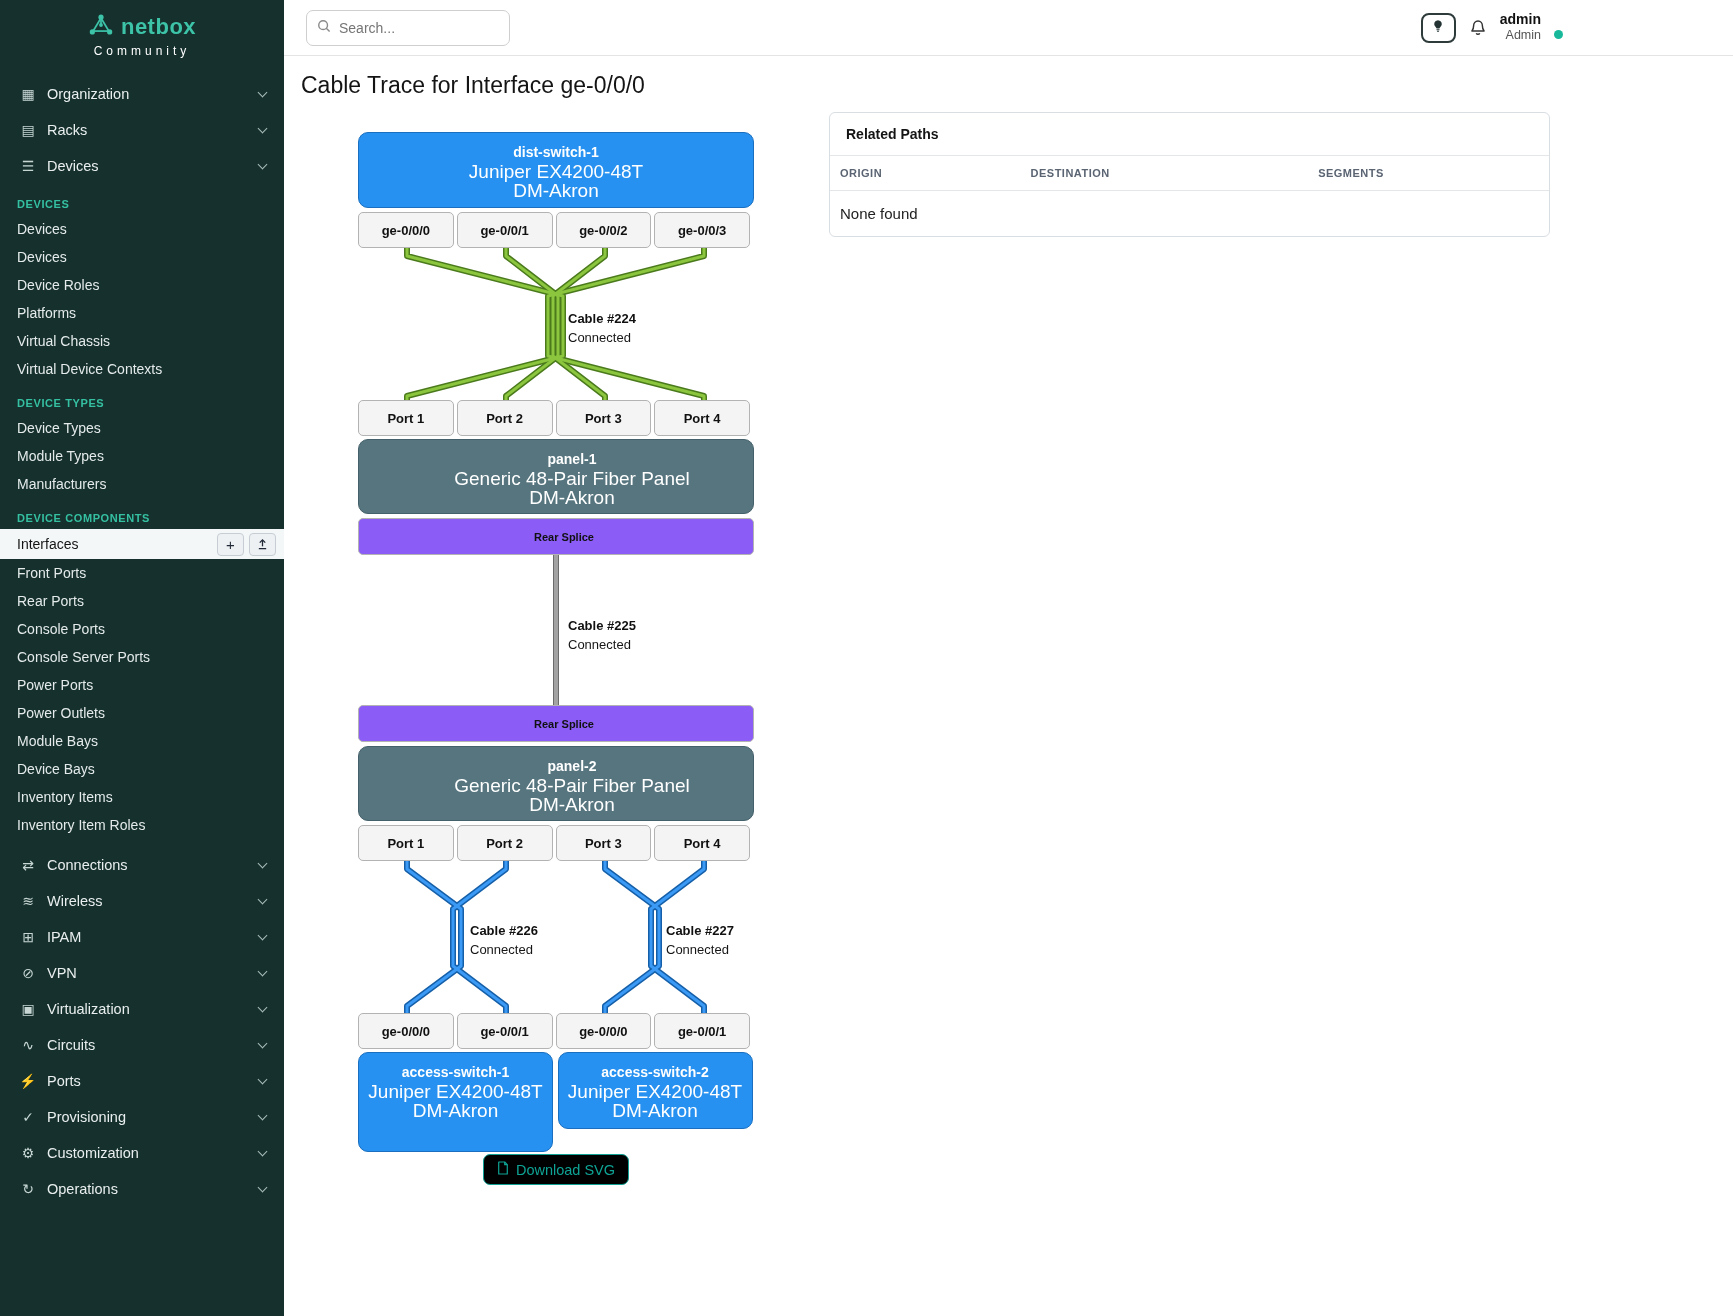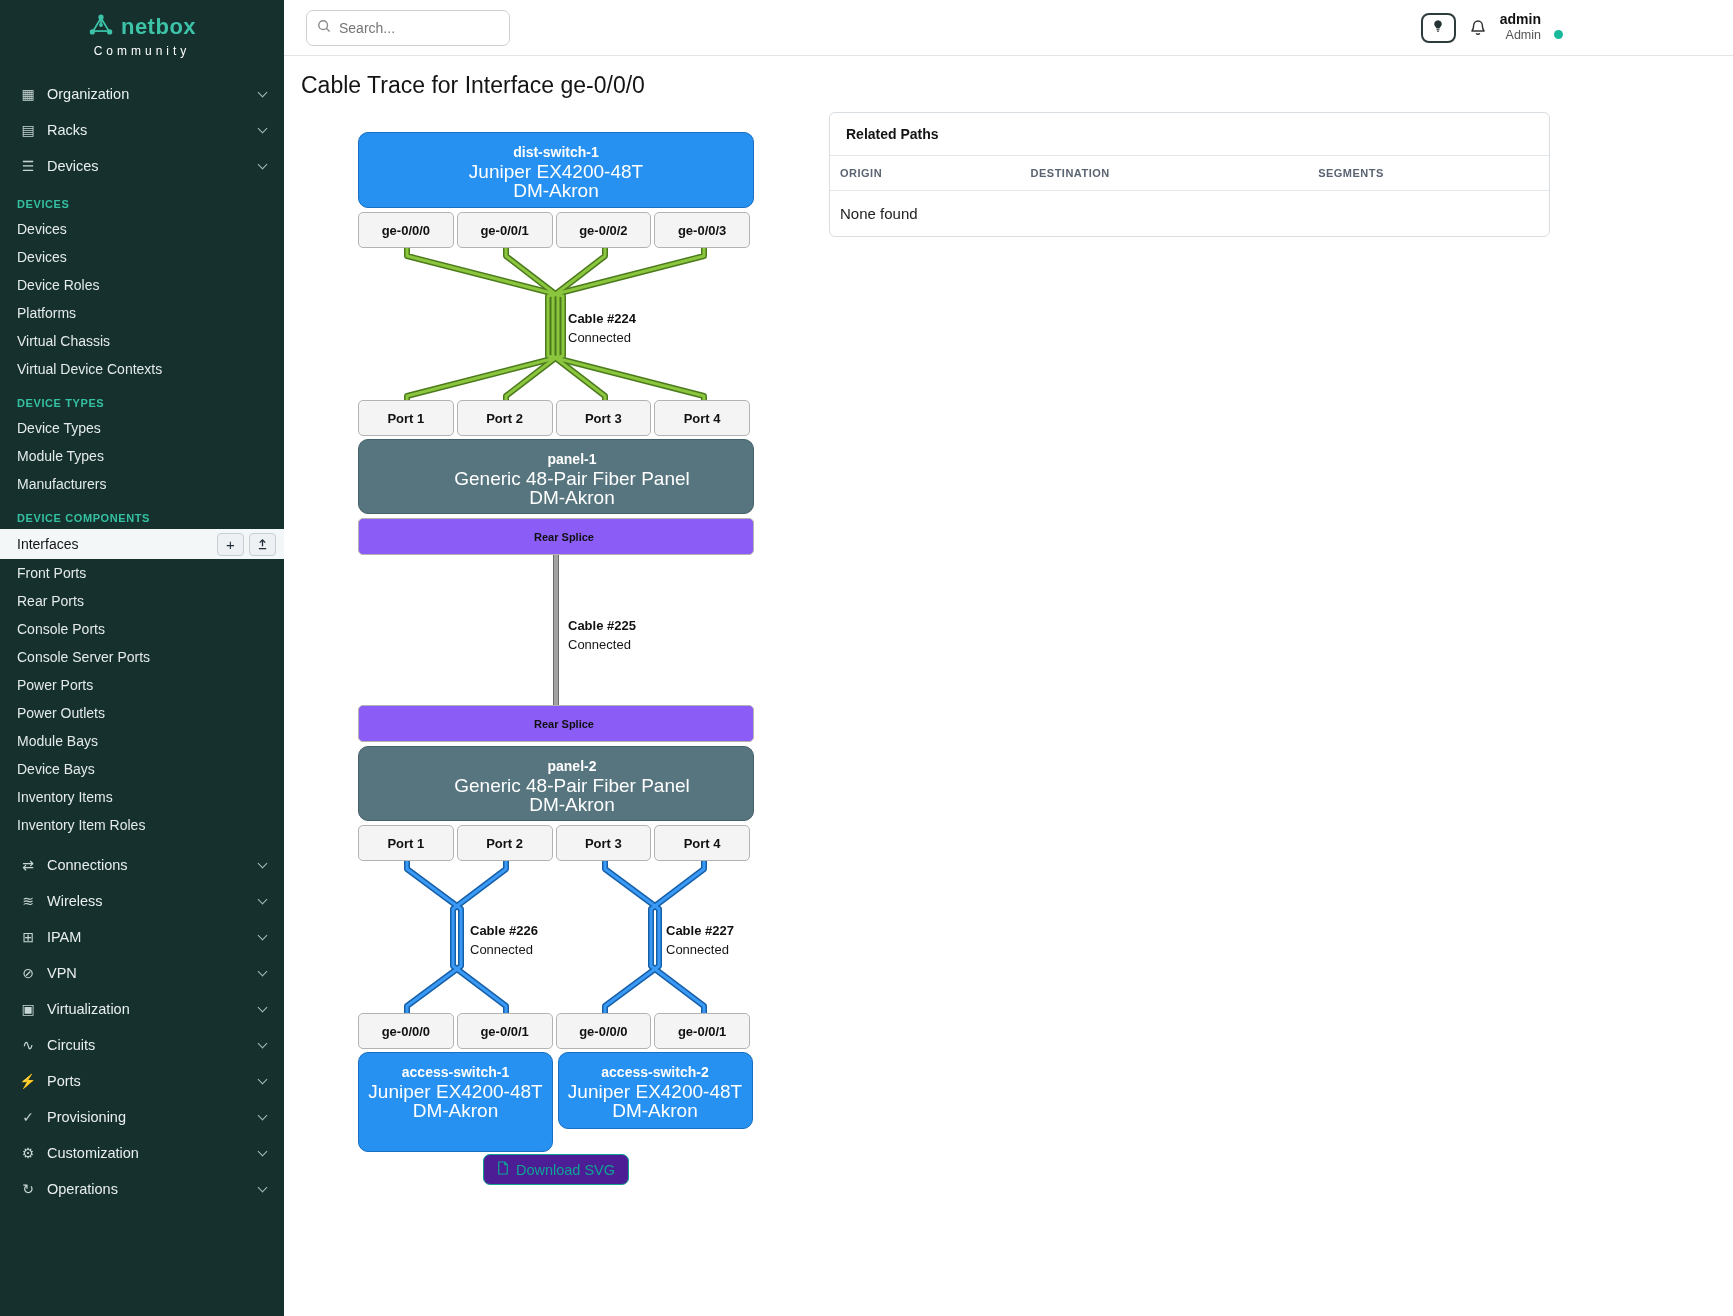--- a/index.html
+++ b/index.html
@@ -76,21 +76,21 @@
   .under-blue path { stroke:#155fa8; stroke-width:6; fill:none; stroke-linejoin:round; }
   .over-blue path { stroke:#3b9af5; stroke-width:3; fill:none; stroke-linejoin:round; }
   .gray-cable { position:absolute; left:195px; top:423px; width:6px; height:150px; background:#a3a3a3;
     border-left:1.5px solid #6b6b6b; border-right:1.5px solid #6b6b6b; }
   .cable-label { position:absolute; font-size:13px; line-height:19px; cursor:pointer; white-space:nowrap; }
   .cable-label .cl-name { font-weight:bold; color:#111; }
   .cable-label .cl-status { color:#161616; }
 
   .download-wrap { width:396px; margin-left:57px; text-align:center; margin-top:22px; }
   .download-btn { display:inline-flex; align-items:center; gap:7px; border:1px solid #11a094;
-    background:#4c1d95; color:#0ea394; font-size:14.5px; padding:6px 13px; border-radius:7px;
+    background:#000000; color:#0ea394; font-size:14.5px; padding:6px 13px; border-radius:7px;
     cursor:pointer; font-family:"Liberation Sans", sans-serif; }
 
   
   .related-card { margin-left:75px; width:721px; border:1px solid #d9dee3; border-radius:6px;
     background:#fff; overflow:hidden; }
   .card-header { padding:13px 16px; font-size:14px; font-weight:600; color:#141414;
     border-bottom:1px solid #e3e7ea; }
   .related-card table { width:100%; border-collapse:collapse; }
   .related-card th { text-align:left; padding:11px 10px; font-size:11px; font-weight:600;
     color:#5a6472; letter-spacing:.5px; border-bottom:1px solid #e3e7ea; }

